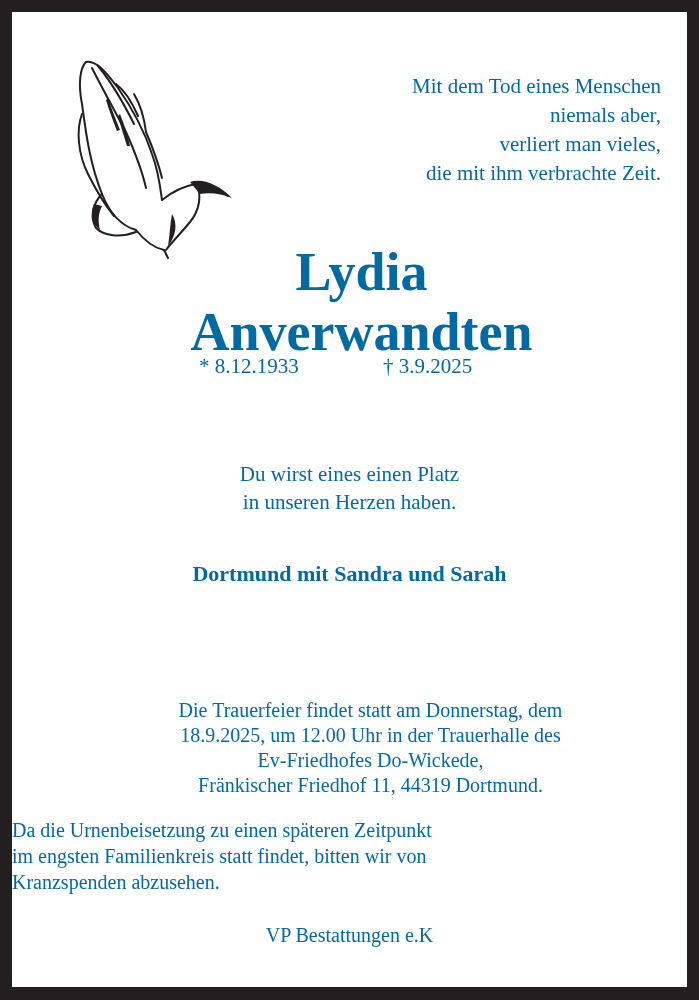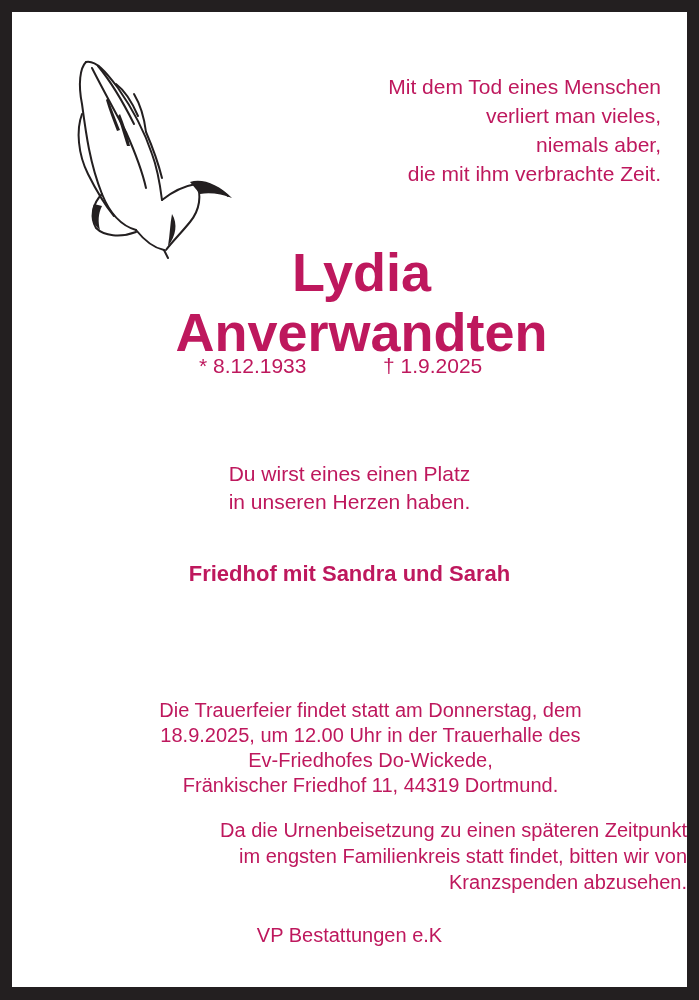--- a/index.html
+++ b/index.html
@@ -1,29 +1,29 @@
 <!DOCTYPE html>
 <html><head>
 <meta charset="utf-8">
 <style>
   html, body { margin:0; padding:0; }
   body { width:699px; height:1000px; background:#231f20; position:relative; overflow:hidden; }
   .card { position:absolute; left:12px; top:12px; width:675px; height:975px; background:#ffffff; }
-  .serif { font-family:Liberation Sans, sans-serif; color:#be185d; }
+  .serif { font-family:Liberation Serif, serif; color:#0369a1; }
   .hands { position:absolute; left:60px; top:42px; width:170px; height:205px; }
   .quote { position:absolute; right:26px; top:60px; text-align:right; font-size:21px; line-height:29px; }
   .quote div { white-space:nowrap; }
   .name { position:absolute; left:0; width:675px; text-align:center; font-weight:bold; font-size:54px; line-height:60px; top:230px;margin-left:12px; }
   .dates { position:absolute; top:342px; left:0; width:675px; font-size:21px; }
   .birth { position:absolute; left:187px; }
   .death { position:absolute; left:371px; }
   .saying { position:absolute; top:448px; left:0; width:675px; text-align:center; font-size:21px; line-height:28px; }
   .family { position:absolute; top:543px; left:0; width:675px; text-align:center; font-size:22px; font-weight:bold; line-height:37px; }
   .ceremony { position:absolute; top:686px; left:0; width:675px; text-align:center; font-size:20px; line-height:25px;padding-left:21px; }
-  .urn { position:absolute; top:805px; left:0; width:675px; text-align:right; font-size:20px; line-height:26px; }
+  .urn { position:absolute; top:805px; left:0; width:675px; text-align:left; font-size:20px; line-height:26px; }
   .undertaker { position:absolute; top:912px; left:0; width:675px; text-align:center; font-size:20px; }
 </style>
 </head>
 <body>
 
 <div class="card">
 
   <div class="hands">
     <svg width="170" height="205" viewBox="0 0 170 205">
       <g fill="none" stroke="#231f20" stroke-width="2" stroke-linejoin="round" stroke-linecap="round">
@@ -45,42 +45,42 @@
         <path d="M22 150 C18 160 20 170 28 176 C26 168 26 160 30 152 Z"></path>
         <path d="M100 160 C106 170 104 182 96 192 C98 180 98 170 100 160 Z"></path>
         <path d="M48 60 C52 70 56 82 58 92 L55 92 C52 82 48 70 46 62 Z"></path>
         <path d="M36 44 C40 56 44 66 48 76 L45 77 C41 67 37 56 34 46 Z"></path>
       </g>
     </svg>
   </div>
 
   <div class="quote serif">
     <div>Mit dem Tod eines Menschen</div>
+    <div>niemals aber,</div>
     <div>verliert man vieles,</div>
-    <div>niemals aber,</div>
     <div>die mit ihm verbrachte Zeit.</div>
   </div>
 
   <div class="name serif">
     <div>Lydia</div>
     <div>Anverwandten</div>
   </div>
 
   <div class="dates serif">
     <span class="birth">* 8.12.1933</span>
-    <span class="death">† 1.9.2025</span>
+    <span class="death">† 3.9.2025</span>
   </div>
 
   <div class="saying serif">
     <div>Du wirst eines einen Platz</div>
     <div>in unseren Herzen haben.</div>
   </div>
 
   <div class="family serif">
-    <div>Friedhof mit Sandra und Sarah</div>
+    <div>Dortmund mit Sandra und Sarah</div>
   </div>
 
   <div class="ceremony serif">
     <div>Die Trauerfeier findet statt am Donnerstag, dem</div>
     <div>18.9.2025, um 12.00 Uhr in der Trauerhalle des</div>
     <div>Ev-Friedhofes Do-Wickede,</div>
     <div>Fränkischer Friedhof 11, 44319 Dortmund.</div>
   </div>
 
   <div class="urn serif">

